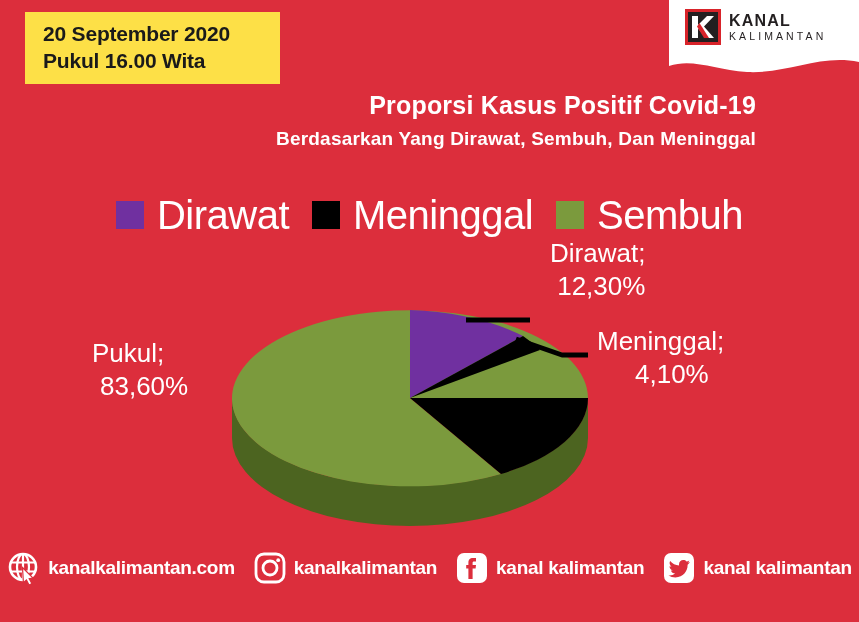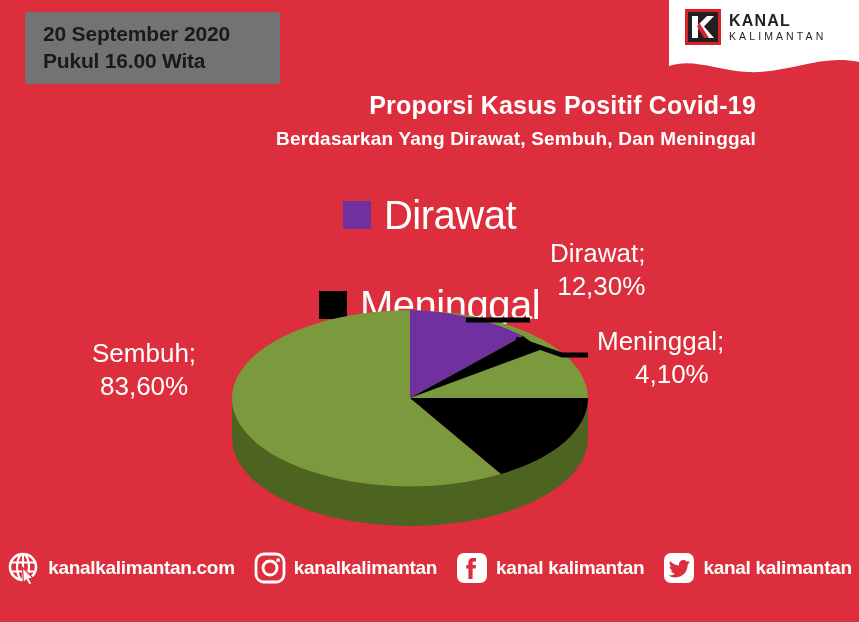--- a/index.html
+++ b/index.html
@@ -8,21 +8,21 @@
     background:#DC2E3C;
     font-family:"Liberation Sans", sans-serif;
     position:relative;
   }
   #canvas{position:absolute;left:0;top:0;width:859px;height:622px;}
 
   
   .date-box{
     position:absolute;left:25px;top:12px;
     width:255px;
-    background:#737373;
+    background:#fde047;
     padding:8px 14px 10px 18px;
     box-sizing:border-box;
   }
   .date-line{
     color:#1a1a1a;
     font-weight:bold;
     font-size:21px;
     line-height:27px;
     letter-spacing:-0.2px;
     white-space:nowrap;
@@ -68,22 +68,21 @@
     color:#ffffff;font-weight:bold;
     letter-spacing:0.2px;
   }
   .title-1{font-size:25px;line-height:34px;}
   .title-2{font-size:19px;line-height:34px;}
 
   
   .legend{
     position:absolute;left:0;top:193px;width:859px;
     display:flex;justify-content:center;align-items:center;
-    gap:46px;
-    flex-direction:column;
+    gap:23px;
   }
   .legend-item{display:flex;align-items:center;gap:13px;}
   .swatch{width:28px;height:28px;display:block;flex:none;}
   .legend-label{
     color:#ffffff;font-size:40px;line-height:44px;
     font-weight:normal;letter-spacing:-0.5px;
   }
 
   
   .callout{
@@ -186,21 +185,21 @@
     <span>Dirawat;</span>
     <span class="l2">12,30%</span>
   </div>
 
   <div class="callout co-meninggal">
     <span>Meninggal;</span>
     <span class="l2">4,10%</span>
   </div>
 
   <div class="callout co-sembuh">
-    <span>Sembuh;</span>
+    <span>Pukul;</span>
     <span class="l2">83,60%</span>
   </div>
 
   <div class="footer">
 
     <div class="social">
       <svg class="social-icon" viewBox="0 0 34 34">
         <circle cx="16" cy="16" r="13" fill="none" stroke="#ffffff" stroke-width="2.6"></circle>
         <ellipse cx="16" cy="16" rx="6" ry="13" fill="none" stroke="#ffffff" stroke-width="2.2"></ellipse>
         <path d="M3.6 11.5 H28.4 M3.6 20.5 H28.4 M16 3 V29" stroke="#ffffff" stroke-width="2.2" fill="none"></path>

